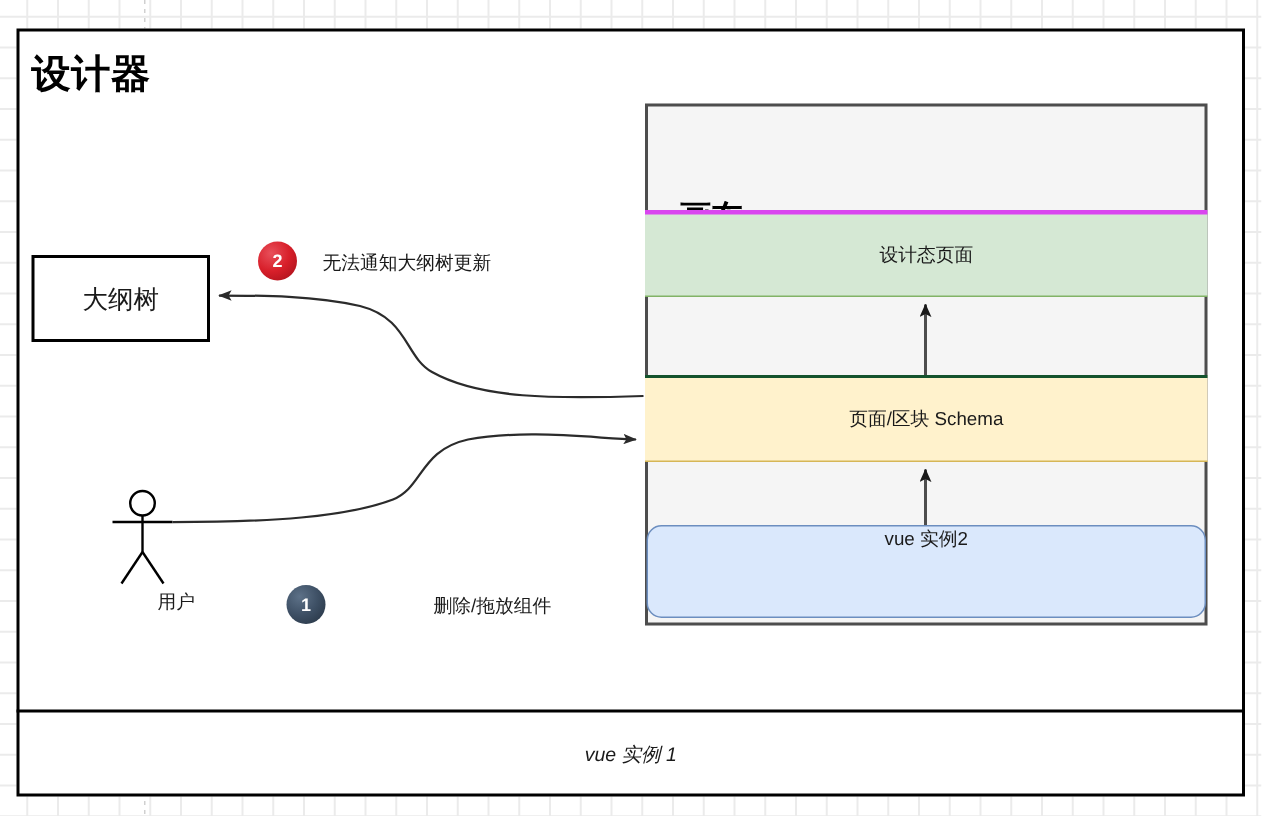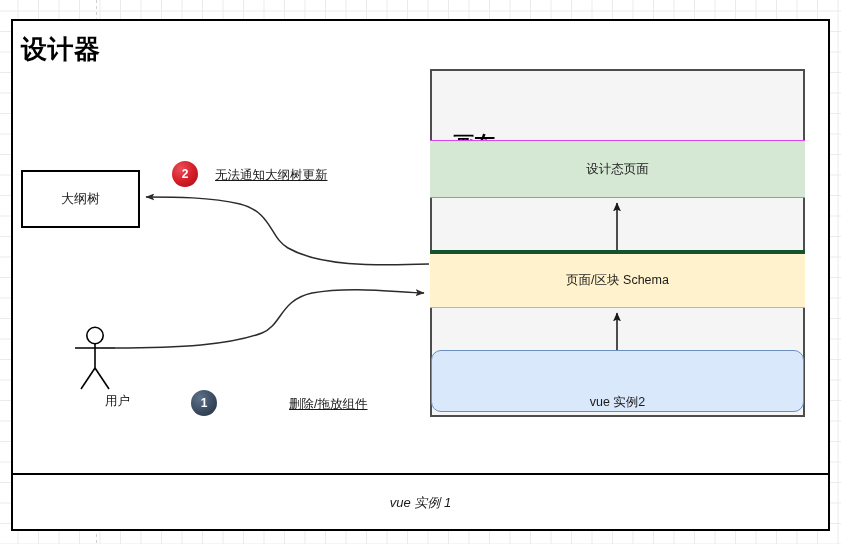--- a/index.html
+++ b/index.html
@@ -76,21 +76,21 @@
   #outline-tree-box {
     position: absolute;
     left: 21px; top: 170px;
     width: 119px; height: 58px;
     border: 2px solid #000000;
     background: #ffffff;
     box-sizing: border-box;
     display: flex;
     align-items: center;
     justify-content: center;
-    font-size: 13px;
+    font-size: 17px;
     color: #1a1a1a;
   }
 
   
   #canvas-box {
     position: absolute;
     left: 430px; top: 69px;
     width: 375px; height: 348px;
     border: 2px solid #4d4d4d;
     background: #f5f5f5;
@@ -111,39 +111,39 @@
     box-sizing: border-box;
     display: flex;
     align-items: center;
     justify-content: center;
     font-size: 12.5px;
     color: #1a1a1a;
   }
   #band-design-page {
     top: 140px; height: 58px;
     background: #d5e8d4;
-    border-top: 1px solid #d946ef;
+    border-top: 3px solid #d946ef;
     border-bottom: 1px solid #82b366;
   }
   #band-schema {
     top: 250px; height: 58px;
     background: #fff2cc;
-    border-top: 4px solid #14532d;
+    border-top: 2px solid #14532d;
     border-bottom: 1px solid #d6b656;
   }
   #band-vue-instance-2 {
     position: absolute;
     left: 431px; top: 350px;
     width: 373px; height: 62px;
     background: #dae8fc;
     border: 1px solid #6c8ebf;
     border-radius: 10px;
     box-sizing: border-box;
     display: flex;
-    align-items: flex-end;
+    align-items: flex-start;
     justify-content: center;
     font-size: 12.5px;
     color: #1a1a1a;
   }
 
   
   .step-badge {
     position: absolute;
     width: 26px; height: 26px;
     border-radius: 50%;
@@ -160,21 +160,20 @@
   }
   #badge-1 {
     left: 191px; top: 390px;
     background: radial-gradient(circle at 34% 30%, #5d7188 0%, #3e5065 48%, #23303f 100%);
   }
   .step-label {
     position: absolute;
     font-size: 12.5px;
     color: #1a1a1a;
     white-space: nowrap;
-    text-decoration: underline;
   }
   #label-step-2 { left: 215px; top: 167px; }
   #label-step-1 { left: 245px; top: 396px; margin-left: 44px; }
 
   
   #user-actor-label {
     position: absolute;
     left: 60px; top: 393px;
     width: 70px;
     text-align: right;

